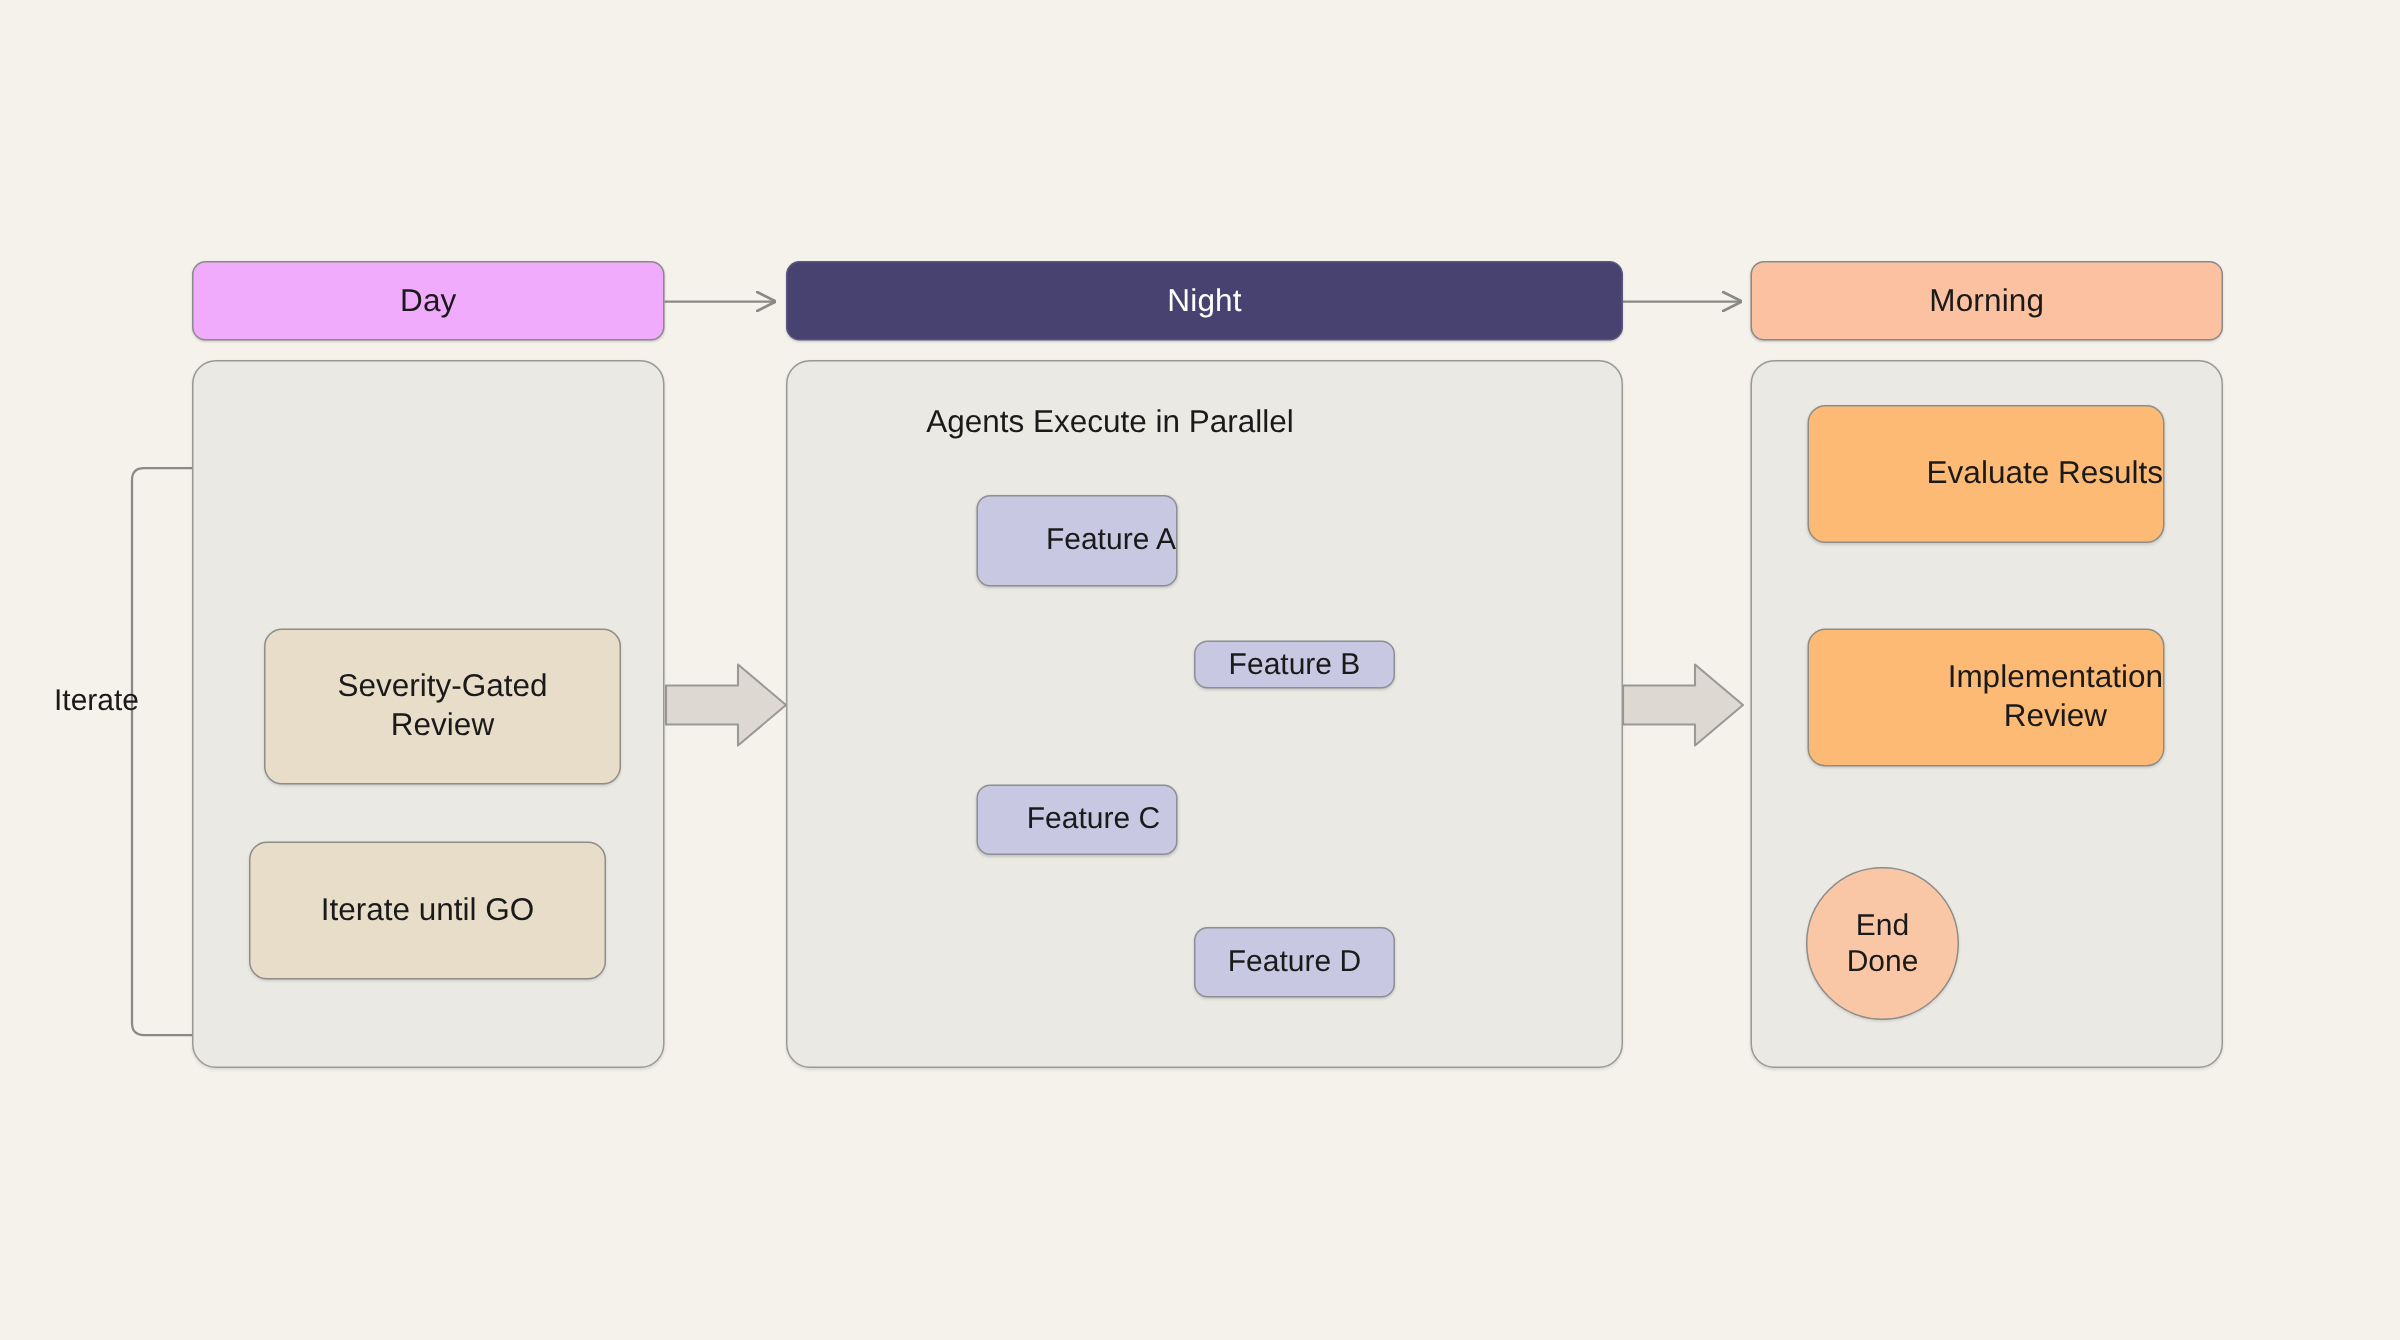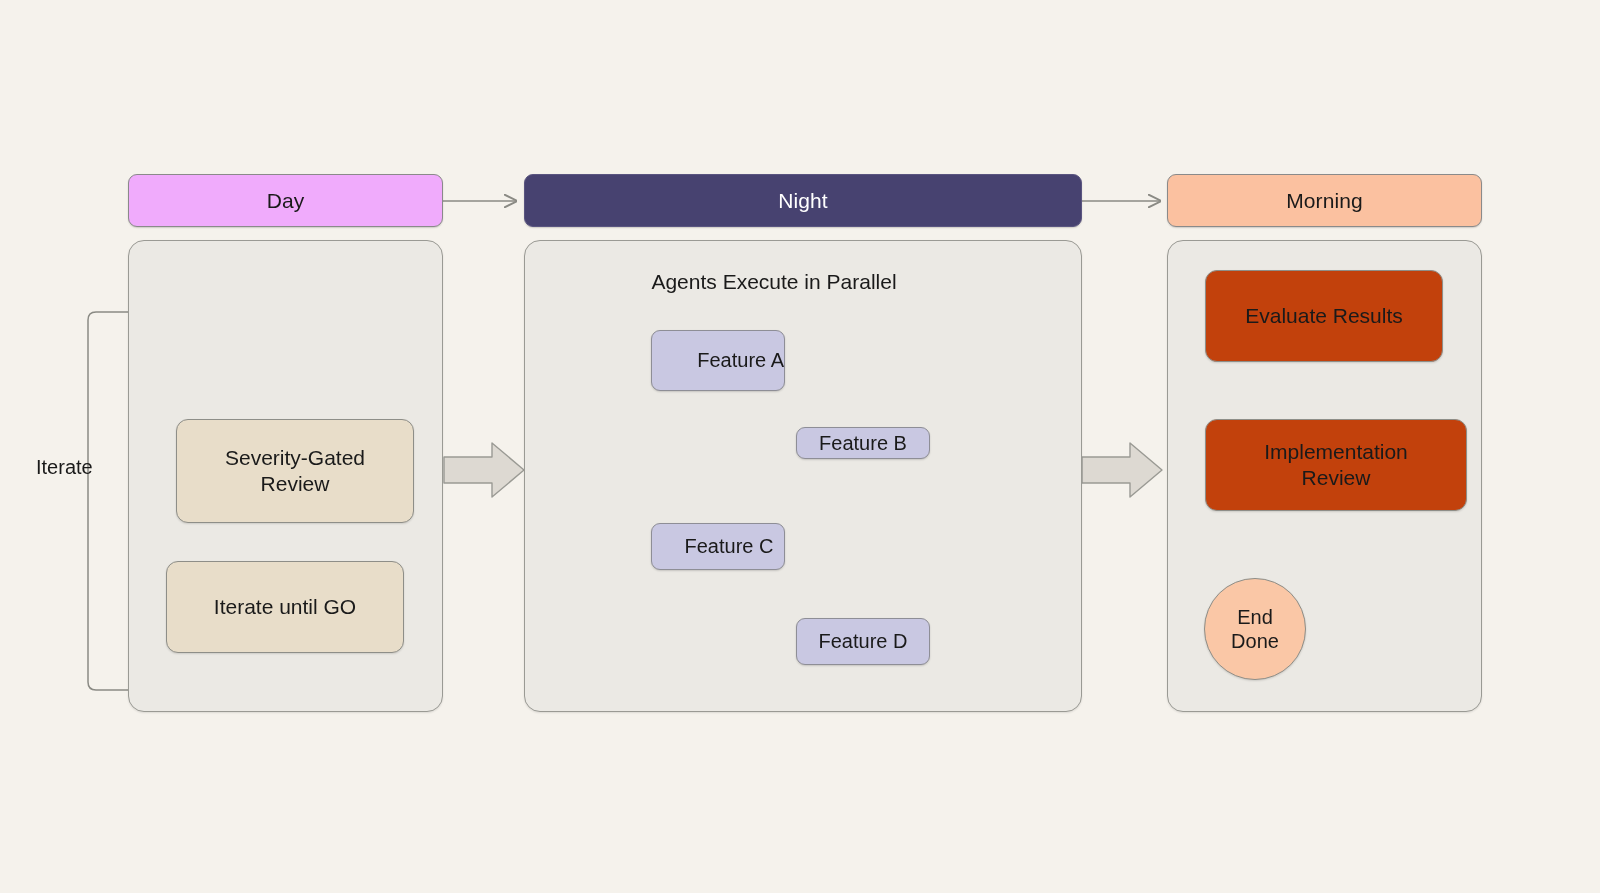--- a/index.html
+++ b/index.html
@@ -60,21 +60,22 @@
     white-space: nowrap;
   }
   .step-box {
     border: 1.3px solid #8e8e88;
     border-radius: 12px;
     background: #e8ddc9;
     font-size: 21px;
     box-shadow: 0 1px 2px rgba(0,0,0,0.13);
   }
   .step-box.warm {
-    background: #c2410c;
+    background: #fdba74;
+    justify-content: flex-end;
   }
   .feature-box {
     border: 1.3px solid #8e8e96;
     border-radius: 9px;
     background: #c9c8e2;
     font-size: 20px;
     box-shadow: 0 1px 2px rgba(0,0,0,0.16);
   }
   .end-circle {
     border: 1.3px solid #8e8e88;
@@ -184,21 +185,21 @@
   </div>
 
   <div class="node step-box" style="left:166px; top:561px; width:238px; height:92px;">
     <span>Iterate until GO</span>
   </div>
 
   <div class="loop-label" style="left:36px; top:456px;">Iterate</div>
 
   <div class="cluster" style="left:524px; top:240px; width:558px; height:472px;"></div>
 
-  <div class="cluster-title" style="left:552px; top:270px; width:444px;">Agents Execute in Parallel</div>
+  <div class="cluster-title" style="left:518px; top:270px; width:444px;">Agents Execute in Parallel</div>
 
   <div class="node feature-box" style="left:651px; top:330px; width:134px; height:61px;justify-content:flex-end;">
     <span>Feature A</span>
   </div>
 
   <div class="node feature-box" style="left:796px; top:427px; width:134px; height:32px;">
     <span>Feature B</span>
   </div>
 
   <div class="node feature-box" style="left:651px; top:523px; width:134px; height:47px;padding-left:22px;">
@@ -208,21 +209,21 @@
   <div class="node feature-box" style="left:796px; top:618px; width:134px; height:47px;">
     <span>Feature D</span>
   </div>
 
   <div class="cluster" style="left:1167px; top:240px; width:315px; height:472px;"></div>
 
   <div class="node step-box warm" style="left:1205px; top:270px; width:238px; height:92px;">
     <span>Evaluate Results</span>
   </div>
 
-  <div class="node step-box warm" style="left:1205px; top:419px; width:262px; height:92px;">
+  <div class="node step-box warm" style="left:1205px; top:419px; width:238px; height:92px;">
     <span>
       <span class="nline">Implementation</span>
       <span class="nline">Review</span>
     </span>
   </div>
 
   <div class="node end-circle" style="left:1204px; top:578px; width:102px; height:102px;">
     <span class="nline">End</span>
     <span class="nline">Done</span>
   </div>

